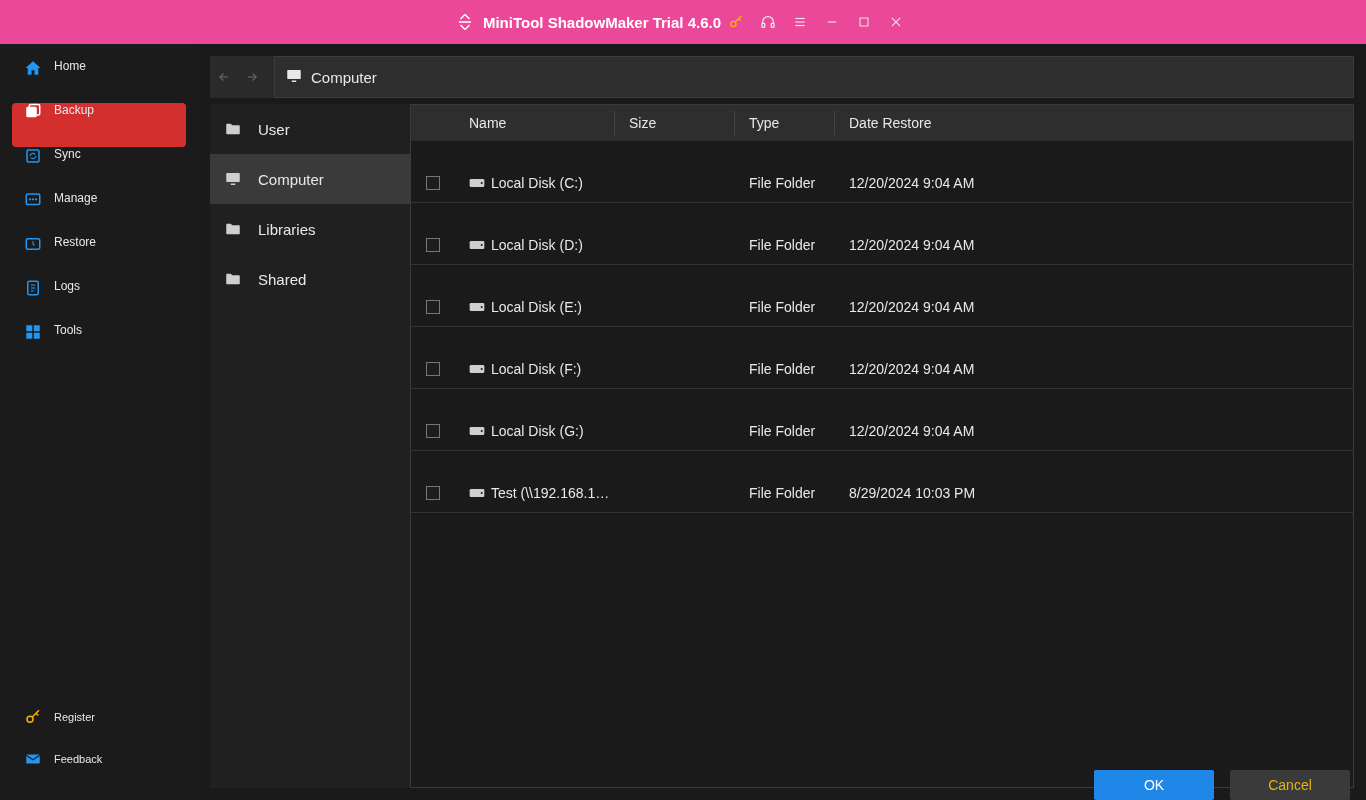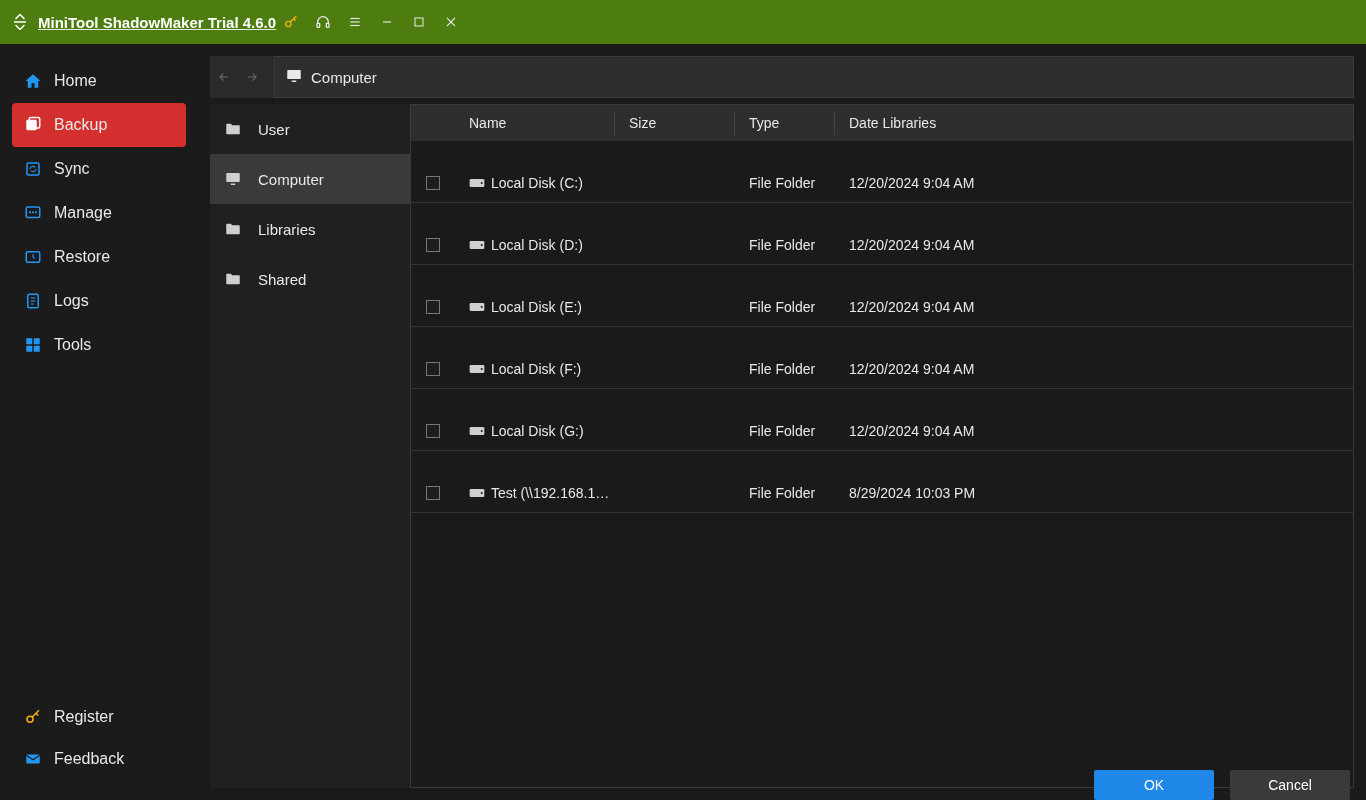--- a/index.html
+++ b/index.html
@@ -1,40 +1,40 @@
 <!DOCTYPE html>
 <html><head>
 <meta charset="utf-8">
 <style>
   *{box-sizing:border-box;margin:0;padding:0;font-family:"Segoe UI",Arial,sans-serif;}
   body{background:#0f0f0f;width:1366px;height:800px;overflow:hidden;color:#e8e8e8;font-size:14px;}
 
   
-  .titlebar{height:44px;background:#4d7c0f;display:flex;align-items:center;justify-content:flex-start;padding:0 10px;text-decoration:underline;}
+  .titlebar{height:44px;background:#ec4899;display:flex;align-items:center;justify-content:center;padding:0 10px;}
   .title-left{display:flex;align-items:center;gap:8px;}
   .app-logo{width:20px;height:20px;display:flex;align-items:center;justify-content:center;}
   .app-title{font-size:15px;font-weight:600;color:#fff;}
   .title-right{display:flex;align-items:center;gap:2px;}
   .tb-icon{width:30px;height:30px;display:flex;align-items:center;justify-content:center;cursor:pointer;color:#e8e8e8;}
   .tb-icon.key{color:#f9b300;}
 
   
   .layout{display:flex;height:756px;}
 
   
   .sidebar{width:198px;background:#1b1b1b;display:flex;flex-direction:column;padding-top:15px;border-radius:0;}
   .sidenav{display:flex;flex-direction:column;padding:0 12px;}
-  .nav-item{display:flex;align-items:center;gap:12px;height:44px;padding:0 12px;border-radius:4px;cursor:pointer;font-size:16px;}
+  .nav-item{display:flex;align-items:flex-start;gap:12px;height:44px;padding:0 12px;border-radius:4px;cursor:pointer;font-size:12px;}
   .nav-item.active{background:#d32f2f;}
   .nav-icon{width:18px;height:18px;display:flex;align-items:center;justify-content:center;}
   .blue{color:#2196f3;}
   .nav-icon svg{fill:currentColor;}
   .nav-item.active .nav-icon{color:#fff;}
   .sidebar-bottom{margin-top:auto;padding:0 12px 20px;}
-  .bottom-item{display:flex;align-items:center;gap:12px;height:42px;padding:0 12px;cursor:pointer;font-size:16px;}
+  .bottom-item{display:flex;align-items:center;gap:12px;height:42px;padding:0 12px;cursor:pointer;font-size:11px;}
   .reg-key{color:#f9b300;}
 
   
   .content{flex:1;background:#1a1a1a;padding:12px;display:flex;flex-direction:column;position:relative;}
 
   
   .pathbar{display:flex;align-items:center;background:#2a2a2a;height:42px;margin-bottom:0;}
   .arrow-btn{width:28px;height:42px;display:flex;align-items:center;justify-content:center;color:#666;cursor:pointer;}
   .pathbox{flex:1;height:42px;background:#2e2e2e;display:flex;align-items:center;gap:8px;margin-left:8px;padding:0 10px;border:1px solid #3b3b3b;}
   .pathbox .mon-icon{color:#e8e8e8;}
@@ -62,21 +62,21 @@
   .tbody{flex:1;overflow:auto;}
   .row{display:flex;height:40px;align-items:center;border-bottom:1px solid #323232;font-size:14px;margin-top:22px;}
   .td{padding:0 14px;display:flex;align-items:center;gap:6px;white-space:nowrap;overflow:hidden;text-overflow:ellipsis;}
   .chk{width:14px;height:14px;border:1px solid #777;background:#1d1d1d;}
   .drive-icon{display:inline-flex;align-items:center;}
 
   
   .footer{position:absolute;bottom:0;right:16px;display:flex;gap:16px;}
   .btn{width:120px;height:30px;border:none;border-radius:2px;font-size:14px;cursor:pointer;display:flex;align-items:center;justify-content:center;}
   .btn-primary{background:#1f87e8;color:#fff;}
-  .btn-secondary{background:#3a3a3a;color:#ffffff;}
+  .btn-secondary{background:#3a3a3a;color:#eab308;}
 
   
   .tbody::-webkit-scrollbar{width:8px;}
   .tbody::-webkit-scrollbar-track{background:#1e1e1e;}
   .tbody::-webkit-scrollbar-thumb{background:#444;}
 </style>
 </head>
 <body>
 
 <div class="titlebar">
@@ -295,21 +295,21 @@
           <span>Shared</span>
         </div>
       </div>
 
       <div class="files">
         <div class="thead">
           <div class="th col-chk"></div>
           <div class="th col-name">Name</div>
           <div class="th col-size">Size</div>
           <div class="th col-type">Type</div>
-          <div class="th col-date">Date Libraries</div>
+          <div class="th col-date">Date Restore</div>
         </div>
         <div class="tbody" id="tbody">
             <div class="row">
               <div class="td col-chk">
                 <span class="chk"></span>
               </div>
               <div class="td col-name">
                 <span class="drive-icon">
                   <svg width="16" height="12" viewBox="0 0 24 16" fill="#cfcfcf">
                     <rect x="1" y="2" width="22" height="12" rx="2"></rect>

